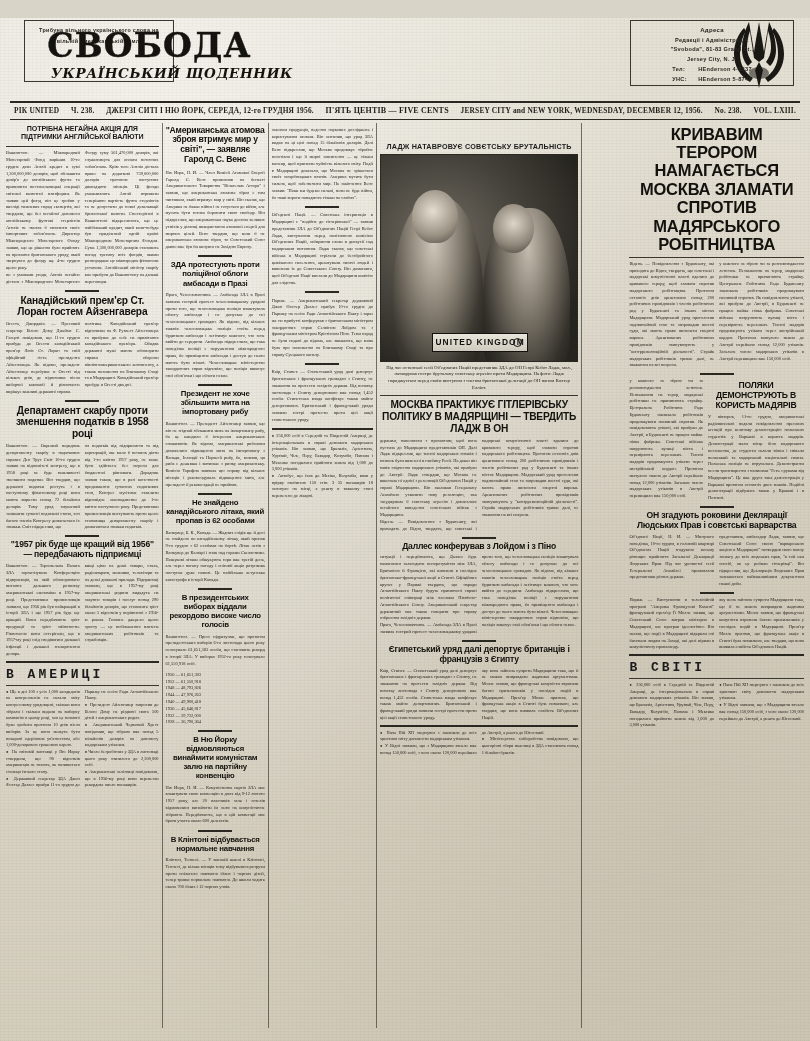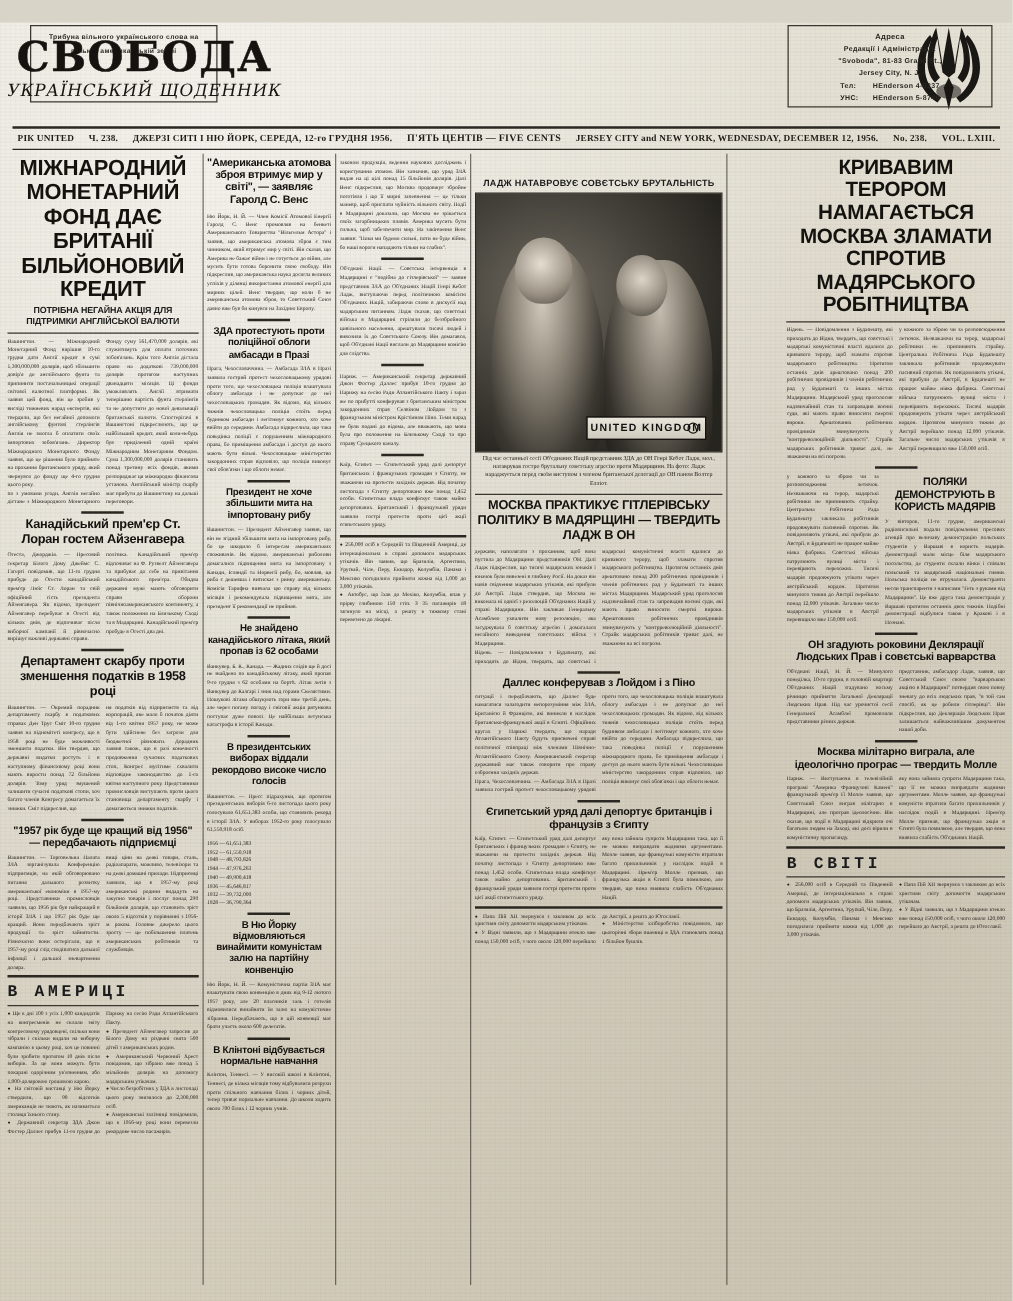--- a/index.html
+++ b/index.html
@@ -55,23 +55,24 @@
   .cyr-title{
     font-family:"DejaVu Serif", serif;
     font-weight:bold;
     font-size:33px;letter-spacing:1.2px;
     color:#15130f;
     -webkit-text-stroke:0.4px #15130f;
     line-height:1;
   }
   .cyr-sub{
     font-family:"DejaVu Serif", serif;
-    font-weight:normal;font-style:italic;
+    font-weight:bold;font-style:italic;
     font-size:13.5px;letter-spacing:.6px;color:#15130f;
     margin-top:3px;
+    margin-left:45px;
   }
   .lat-title{
     font-family:"DejaVu Serif", serif;
     font-weight:bold;font-size:33px;letter-spacing:2px;color:#15130f;
     -webkit-text-stroke:0.4px #15130f;line-height:1;
   }
   .lat-sub{
     font-family:"DejaVu Serif", serif;
     font-weight:bold;font-size:11.5px;letter-spacing:4.2px;color:#15130f;margin-top:6px;
   }
@@ -171,21 +172,21 @@
     position:absolute;left:57%;top:24%;width:21%;height:24%;
     background:radial-gradient(circle at 50% 40%, #ddd6c8, #8f877a 60%, #413e37 100%);
     border-radius:50%;
   }
   .ph-plate{
     position:absolute;left:26%;bottom:9px;width:48%;height:17px;
     background:linear-gradient(#e9e5db,#cfcabd);
     border:1px solid #14120f;
     display:flex;align-items:center;justify-content:center;
     font-family:"Liberation Sans",sans-serif;
-    font-weight:bold;font-size:8.4px;letter-spacing:1.1px;color:#131210;margin-left:37px;
+    font-weight:bold;font-size:8.4px;letter-spacing:1.1px;color:#131210;
   }
   .ph-plate .dotc{
     position:absolute;right:5px;width:7px;height:7px;border:1px solid #14120f;border-radius:50%;
   }
   .kicker{
     font-family:"Liberation Sans",sans-serif;
     font-weight:bold;font-size:7.2px;text-align:center;
     letter-spacing:.2px;margin:19px 0 3px;
   }
   .caption{
@@ -251,21 +252,20 @@
     <span>JERSEY CITY and NEW YORK, WEDNESDAY, DECEMBER 12, 1956.</span>
     <span>No. 238.</span>
     <span>VOL. LXIII.</span>
   </div>
 
   <div class="rule-thin"></div>
 
   <div class="content">
 
     <div class="col c1">
-      <h1 class="lead">МІЖНАРОДНИЙ МОНЕТАРНИЙ ФОНД ДАЄ БРИТАНІЇ БІЛЬЙОНОВИЙ КРЕДИТ</h1>
       <div class="deck">ПОТРІБНА НЕГАЙНА АКЦІЯ ДЛЯ ПІДТРИМКИ АНГЛІЙСЬКОЇ ВАЛЮТИ</div>
       <div class="hr"></div>
       <div class="two">
         <p class="body tight">Вашингтон. — Міжнародний Монетарний Фонд вирішив 10-го грудня дати Англії кредит в сумі 1,300,000,000 долярів, щоб збільшити довір'я до англійського фунта та припинити постачальницькі операції світової валютної плятформи. Як заявив цей фонд, він це зробив у висліді тижневих нарад експертів, які твердили, що без негайної допомоги англійському фунтові стерлінгів Англія не змогла б оплатити своїх імпортових зобов'язань. Директор Міжнародного Монетарного Фонду заявив, що це рішення було прийняте на прохання британського уряду, який звернувся до фонду ще 4-го грудня цього року.</p>
         <p class="body tight">по з умовами угоди, Англія негайно дістане з Міжнародного Монетарного Фонду суму 561,470,000 долярів, які служитимуть для оплати поточних зобов'язань. Крім того Англія дістала право на додаткові 739,000,000 долярів протягом наступних дванадцяти місяців. Ці фонди уможливлять Англії втримати теперішню вартість фунта стерлінгів та не допустити до нової девальвації британської валюти. Спостерігачі в Вашингтоні підкреслюють, що це найбільший кредит, який коли-небудь був приділений одній країні Міжнародним Монетарним Фондом. Сума 1,300,000,000 долярів становить понад третину всіх фондів, якими розпоряджає ця міжнародна фінансова установа. Англійський міністр скарбу має прибути до Вашингтону на дальші переговори.</p>
       </div>
 
       <div class="dash"></div>
       <h2 class="hl">Канадійський прем'єр Ст. Лоран гостем Айзенгавера</h2>
       <div class="two">
@@ -429,21 +429,20 @@
       </div>
 
       <div class="dash"></div>
       <h2 class="hl sm">ОН згадують роковини Деклярації Людських Прав і совєтські варварства</h2>
       <div class="two">
         <p class="body tight">Об'єднані Нації, Н. Й. — Минулого понеділка, 10-го грудня, в головній квартирі Об'єднаних Націй згадувано восьму річницю прийняття Загальної Деклярації Людських Прав. Під час урочистої сесії Генеральної Асамблеї промовляли представники різних держав.</p>
         <p class="body tight">представник, амбасадор Ладж, заявив, що Совєтський Союз своєю "варварською акцією в Мадярщині" потвердив свою повну зневагу до всіх людських прав, "в той сам спосіб, як це робили гітлерівці". Він підкреслив, що Деклярація Людських Прав залишається найважливішим документом нашої доби.</p>
       </div>
 
       <div class="dash"></div>
-      <h2 class="hl sm">Москва мілітарно виграла, але ідеологічно програє — твердить Молле</h2>
       <div class="two">
         <p class="body tight">Париж. — Виступаючи в телевізійній програмі "Америка Французові Камені" французький прем'єр Ґі Молле заявив, що Совєтський Союз виграв мілітарно в Мадярщині, але програв ідеологічно. Він сказав, що події в Мадярщині відкрили очі багатьом людям на Заході, які досі вірили в комуністичну пропаганду.</p>
         <p class="body tight">яку вона зайняла супроти Мадярщини така, що її не можна виправдати жадними аргументами. Молле заявив, що французькі комуністи втратили багато прихильників у наслідок подій в Мадярщині. Прем'єр Молле признав, що французька акція в Єгипті була помилкою, але твердив, що вона виявила слабість Об'єднаних Націй.</p>
       </div>
 
       <div class="hr2"></div>
       <div class="secthead">В СВІТІ</div>
       <div class="hr"></div>
       <div class="two bullets">
         <p class="body bullet tight">256,000 осіб в Середній та Південній Америці, де інтернаціональна в справі допомоги мадярських утікачів. Він заявив, що Бразилія, Арґентина, Уруґвай, Чіле, Перу, Еквадор, Колумбія, Панама і Мексико погодилися прийняти кожна від 1,000 до 3,000 утікачів.</p>

